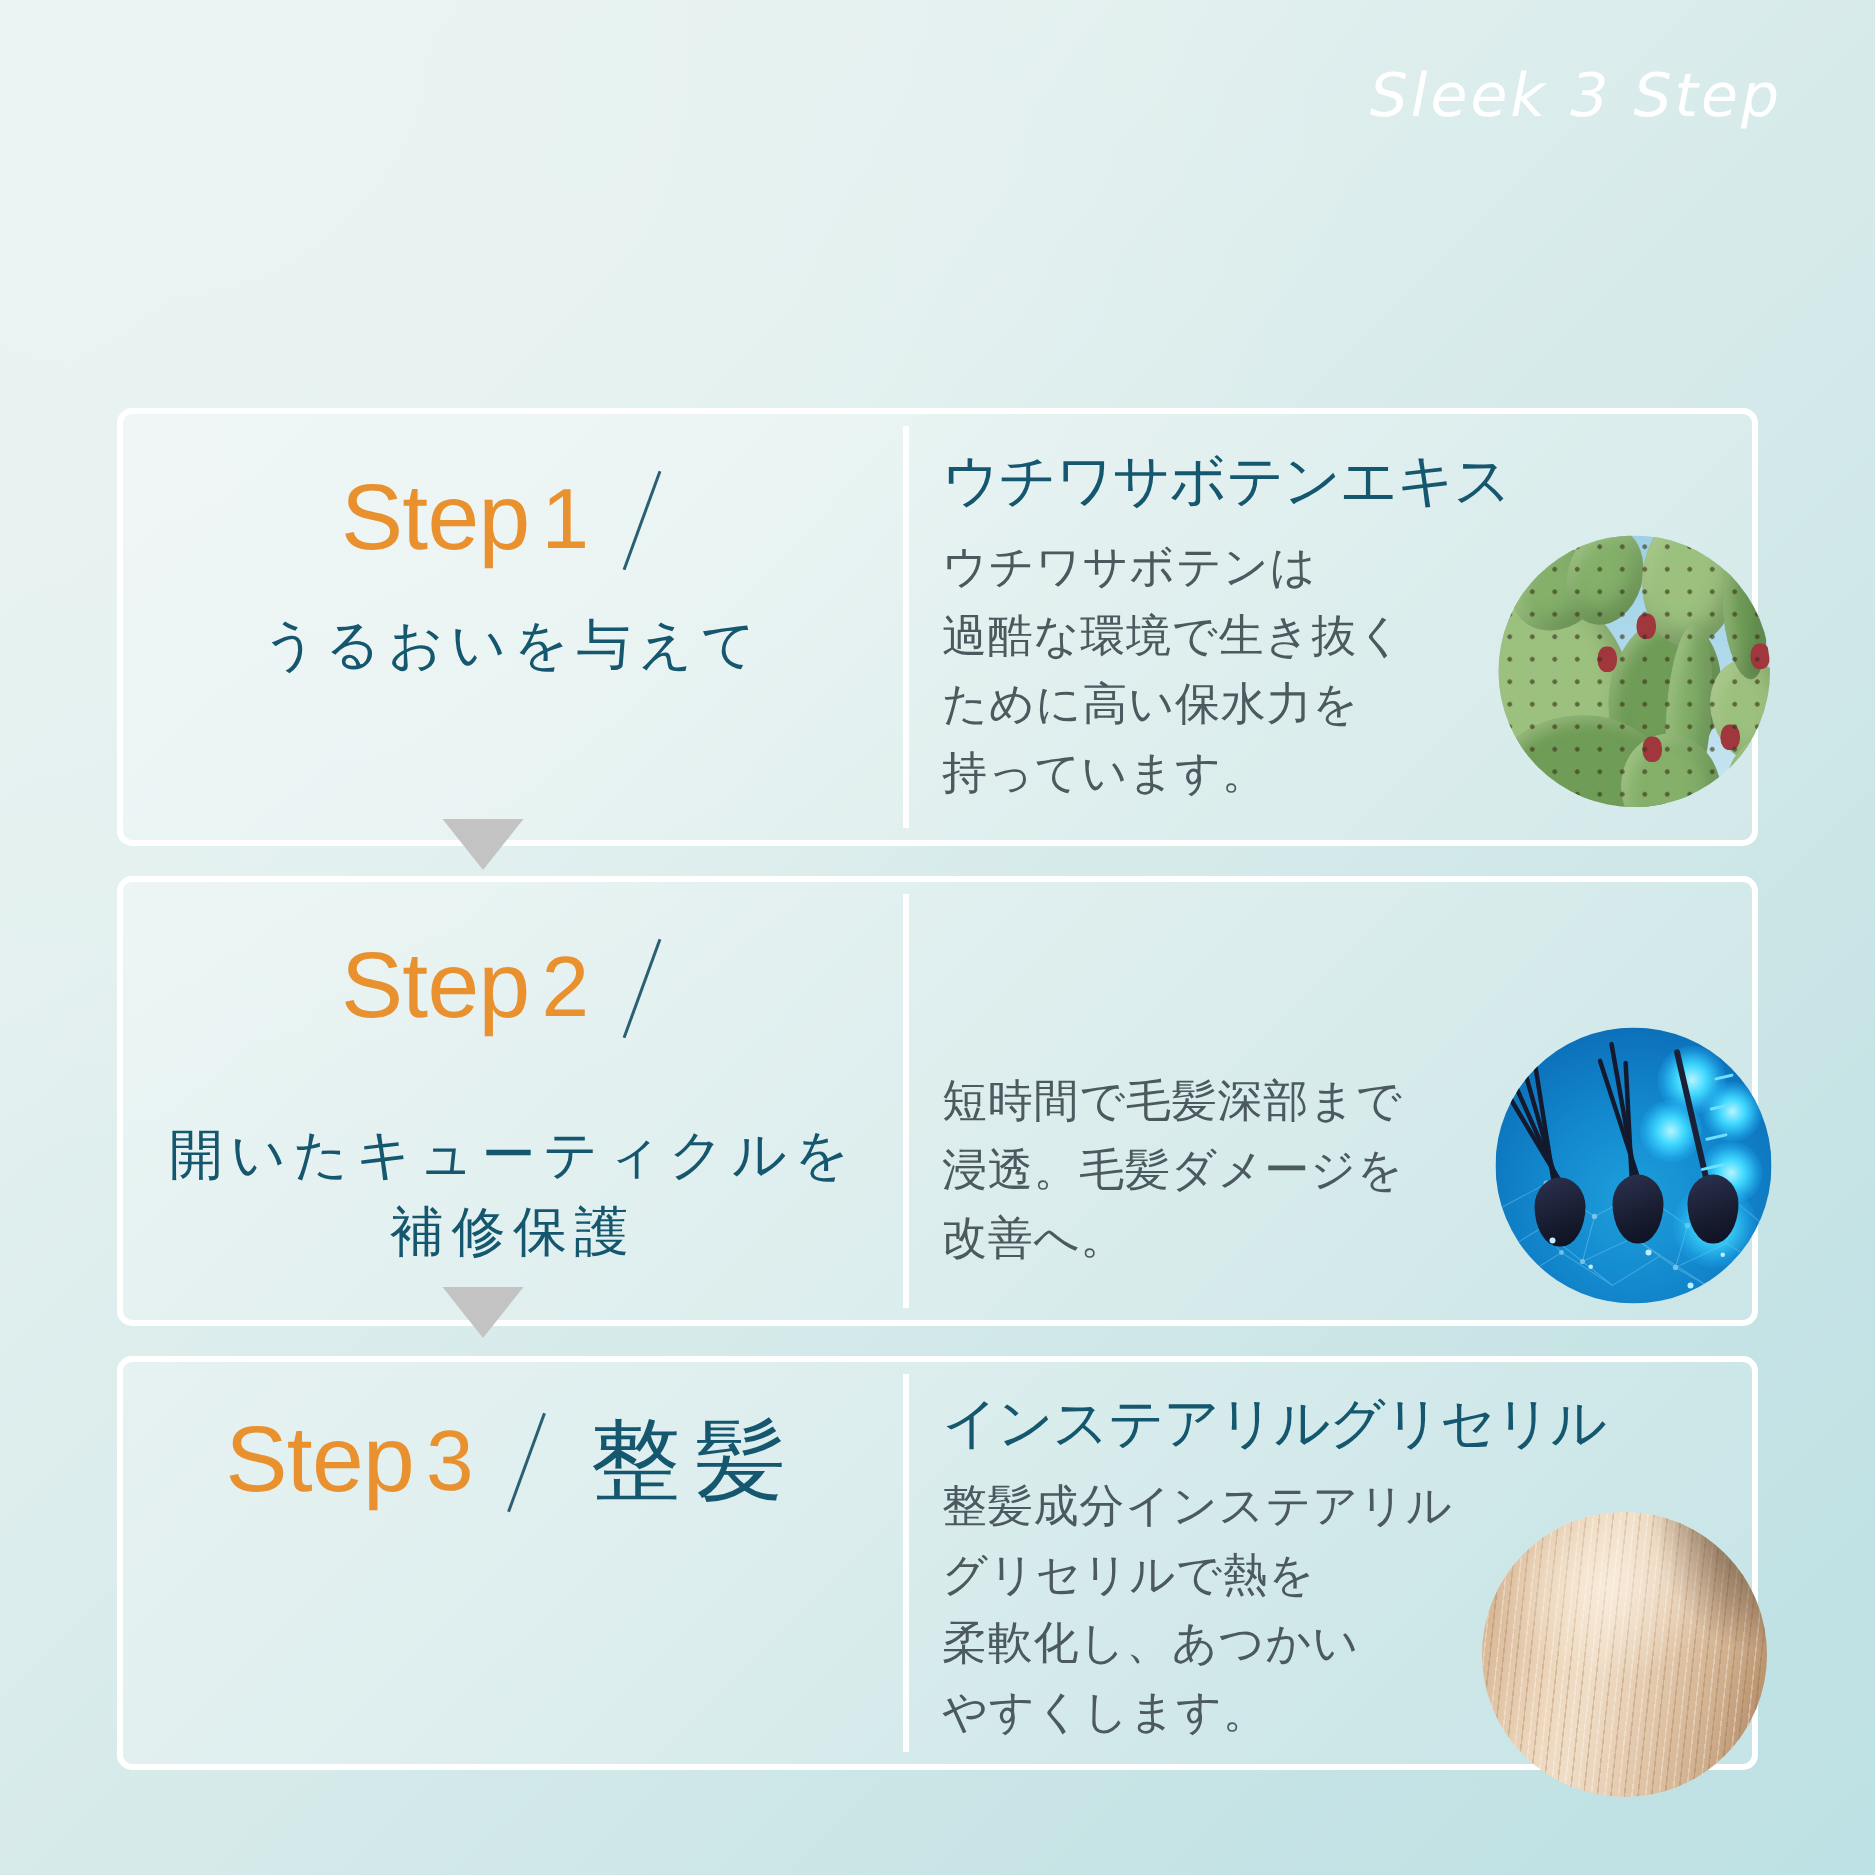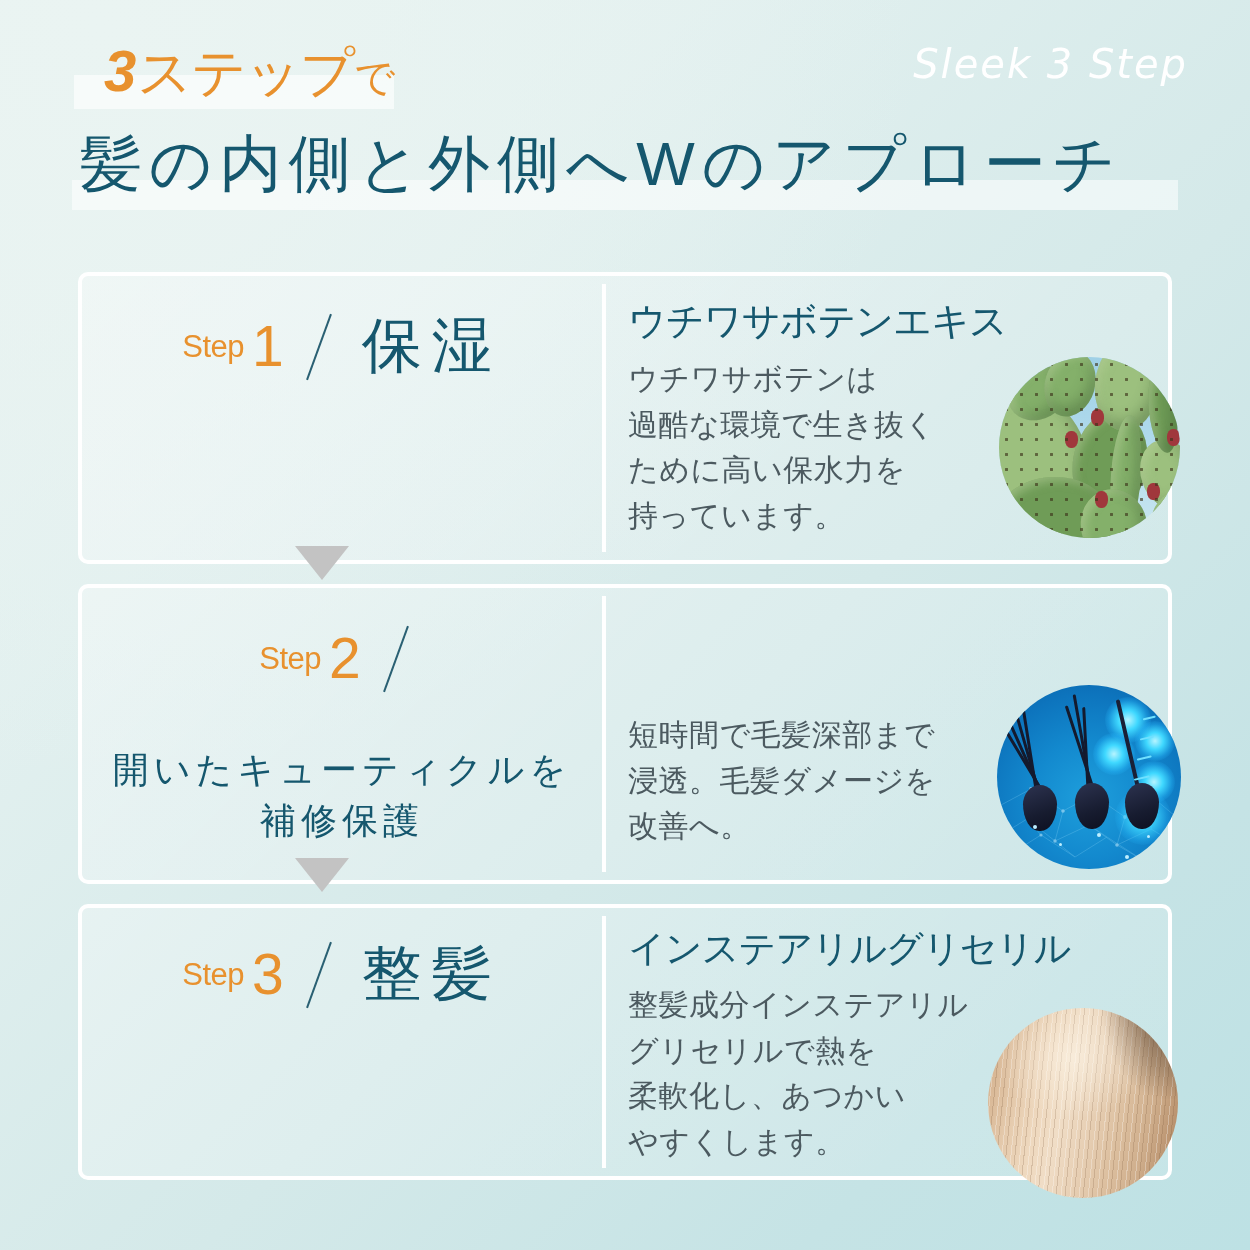--- a/index.html
+++ b/index.html
@@ -67,21 +67,21 @@
   }
 
   
   .left-col{position:absolute;left:0;top:0;width:520px;height:100%;}
   .step-head{
     position:absolute;left:0;right:0;top:34px;
     display:flex;align-items:center;justify-content:center;gap:6px;
     white-space:nowrap;
   }
   .step-label{
-    font-size:31px;line-height:1;color:#e8912e;font-weight:400;letter-spacing:-.5px;
+    font-size:62px;line-height:1;color:#e8912e;font-weight:400;letter-spacing:-.5px;
   }
   .step-num{font-size:57px;line-height:1;color:#e8912e;font-weight:400;padding-left:2px;}
   .slash{
     display:inline-block;width:58px;height:72px;position:relative;
   }
   .slash:before{
     content:"";position:absolute;left:50%;top:2px;height:70px;width:2px;
     background:#2a6073;transform:translateX(-50%) rotate(20deg);transform-origin:50% 50%;
   }
   .step-kanji{
@@ -169,40 +169,30 @@
   .hair-sheen{position:absolute;inset:0;
     background:radial-gradient(ellipse 58% 46% at 44% 26%, rgba(255,248,235,.55) 0%, rgba(255,248,235,0) 70%);}
 </style>
 </head>
 <body>
 
 <div id="stage">
 
   <div class="brand">Sleek 3 Step</div>
 
-  <div class="headline-wrap">
-    <div class="hl-line1">
-      <div class="hl-band1"></div>
-      <div class="hl1-text"><span class="num">3</span><span>ステップ</span><span class="small">で</span></div>
-    </div>
-    <div class="hl-line2">
-      <div class="hl-band2"></div>
-      <div class="hl2-text">髪の内側と外側へWのアプローチ</div>
-    </div>
-  </div>
 
   <div class="card" id="card1">
     <div class="divider"></div>
     <div class="left-col">
       <div class="step-head">
         <span class="step-label">Step</span>
         <span class="step-num">1</span>
         <span class="slash"></span>
-        <span class="step-kanji">保湿</span>
       </div>
+      <div class="step-sub">うるおいを与えて</div>
     </div>
     <div class="right-col">
       <div class="ing-title">ウチワサボテンエキス</div>
       <div class="ing-body">ウチワサボテンは<br>過酷な環境で生き抜く<br>ために高い保水力を<br>持っています。</div>
     </div>
   </div>
 
   <div class="circ" id="img1">
     <div class="cactus-sky"></div>
     <div class="pad lt" style="left:-28px;top:36px;width:118px;height:150px;transform:rotate(-8deg);"></div>

